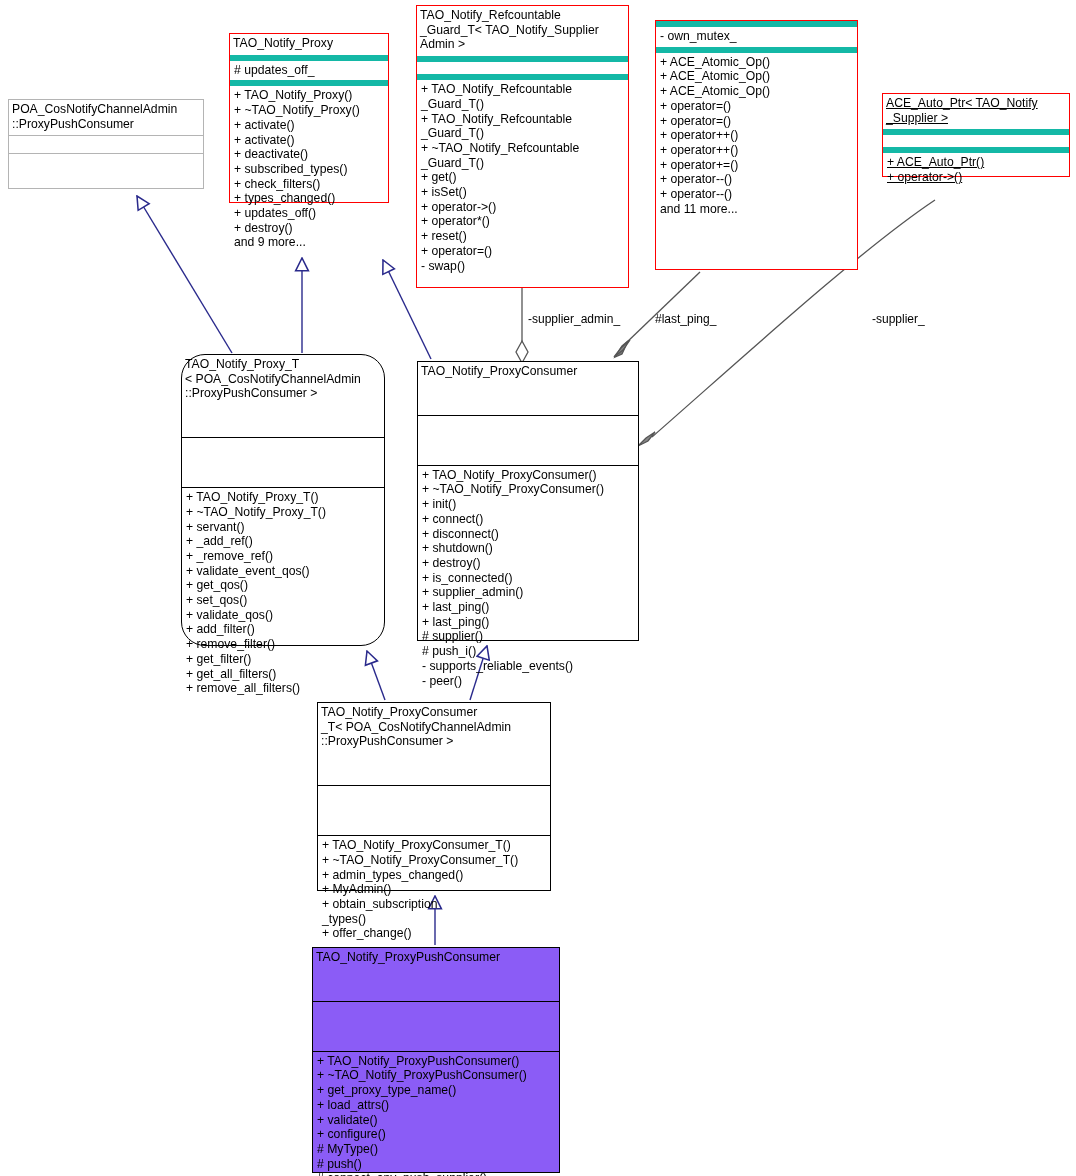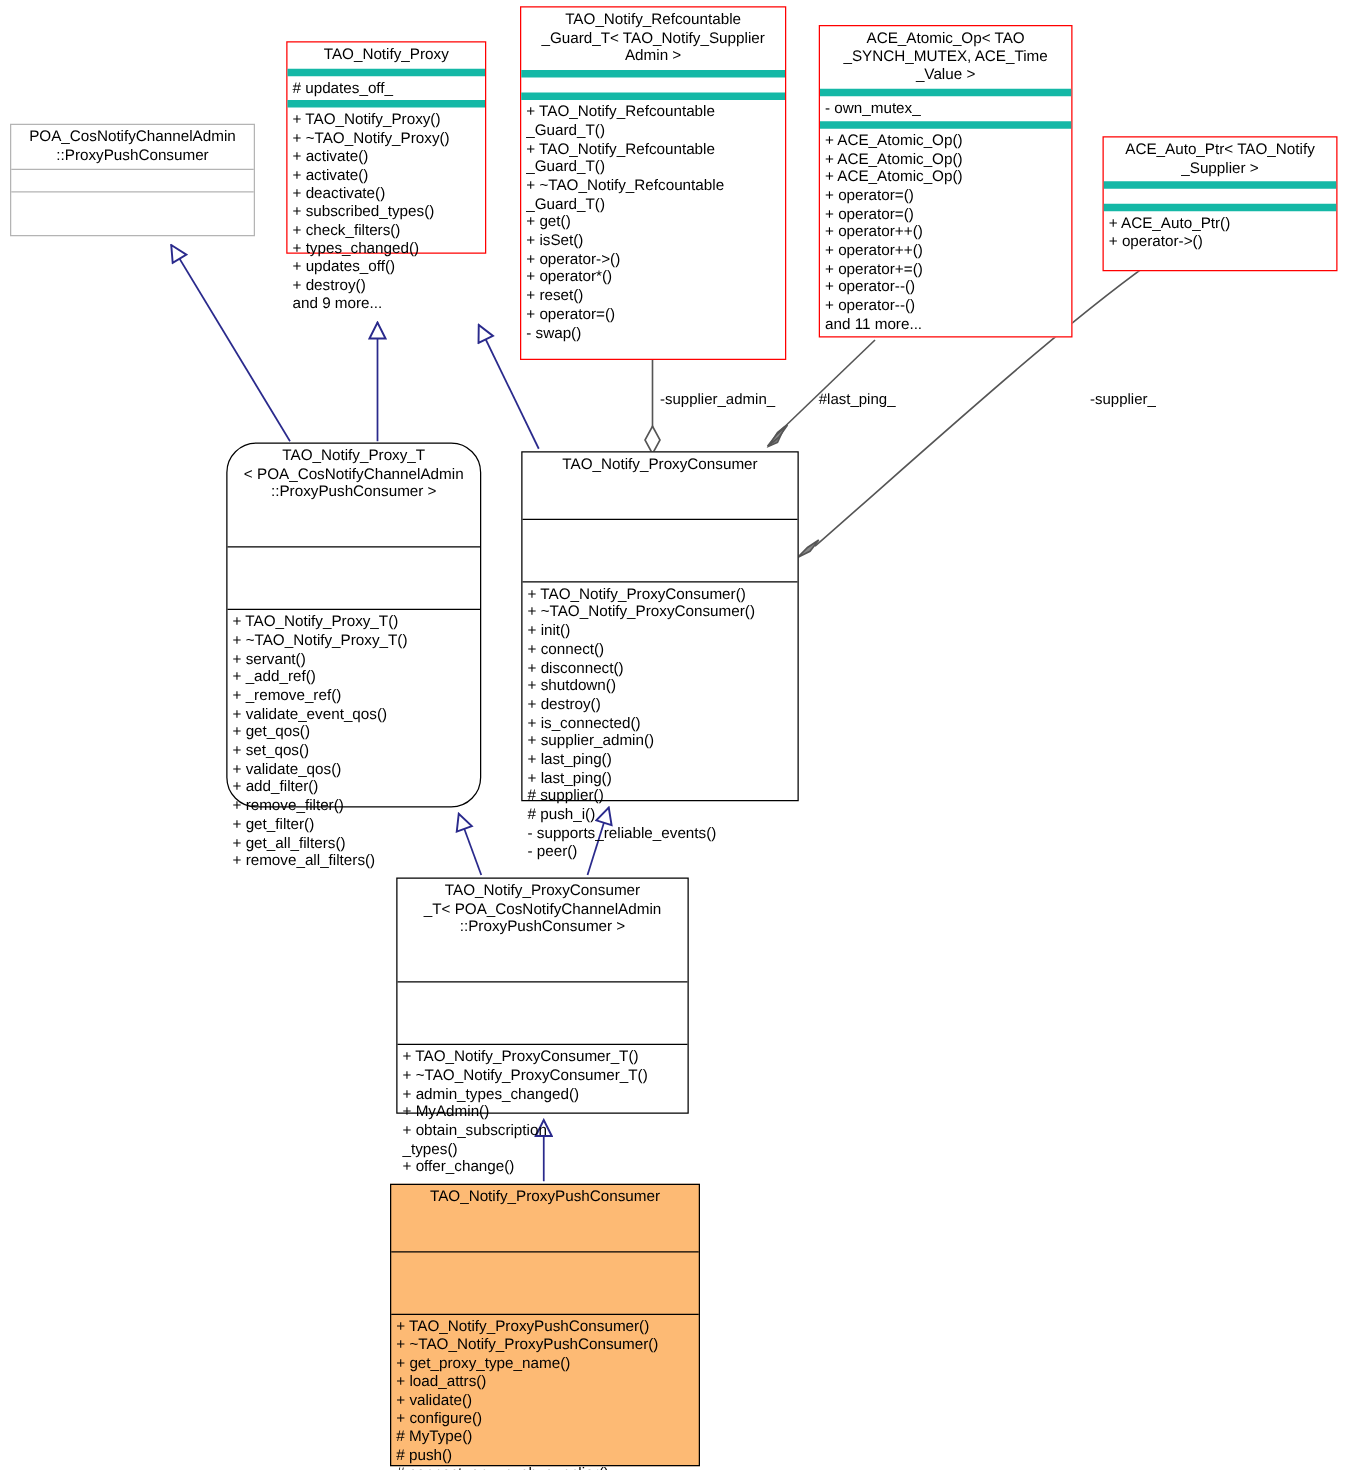--- a/index.html
+++ b/index.html
@@ -26,28 +26,28 @@
     box-sizing: border-box;
     background: #ffffff;
     border: 1px solid #000000;
     font-size: 12.2px;
     line-height: 14.7px;
     color: #000000;
     z-index: 5;
   }
   .uml-box.red   { border-color: #ff0000; }
   .uml-box.gray  { border-color: #b4b4b4; }
-  .uml-box.shade { background: #fdba74; border-color: #000000; }
+  .uml-box.shade { background: #8b5cf6; border-color: #000000; }
 
   .sect {
     box-sizing: border-box;
     padding: 2px 4px 3px 4px;
   }
   .sect.title {
-    text-align: center;
+    text-align: left;
     padding: 2px 3px 4px 3px;
   }
   .sect.div-red  { border-top: 6px solid #14b8a6; }
   .sect.div-blk  { border-top: 1px solid #000000; margin-top: 32px; }
   .sect.div-gry  { border-top: 1px solid #b4b4b4; }
   .sect.attrs, .sect.ops { text-align: left; }
   .row { white-space: pre; }
   .sect.empty-sect { height: 18px; }
 
   .edge-label {
@@ -160,44 +160,39 @@
       <div class="row">+ isSet()</div>
       <div class="row">+ operator-&gt;()</div>
       <div class="row">+ operator*()</div>
       <div class="row">+ reset()</div>
       <div class="row">+ operator=()</div>
       <div class="row">- swap()</div>
     </div>
   </div>
 
   <div class="uml-box red" style="left:655px; top:20px; width:203px; height:250px;">
-    <div class="sect title">
-      <div class="row">ACE_Atomic_Op&lt; TAO</div>
-      <div class="row">_SYNCH_MUTEX, ACE_Time</div>
-      <div class="row">_Value &gt;</div>
-    </div>
     <div class="sect attrs div-red">
       <div class="row">- own_mutex_</div>
     </div>
     <div class="sect ops div-red">
       <div class="row">+ ACE_Atomic_Op()</div>
       <div class="row">+ ACE_Atomic_Op()</div>
       <div class="row">+ ACE_Atomic_Op()</div>
       <div class="row">+ operator=()</div>
       <div class="row">+ operator=()</div>
       <div class="row">+ operator++()</div>
       <div class="row">+ operator++()</div>
       <div class="row">+ operator+=()</div>
       <div class="row">+ operator--()</div>
       <div class="row">+ operator--()</div>
       <div class="row">and 11 more...</div>
     </div>
   </div>
 
-  <div class="uml-box red" style="left:882px; top:109px; width:188px; height:108px;">
+  <div class="uml-box red" style="left:882px; top:93px; width:188px; height:84px;text-decoration:underline;">
     <div class="sect title">
       <div class="row">ACE_Auto_Ptr&lt; TAO_Notify</div>
       <div class="row">_Supplier &gt;</div>
     </div>
     <div class="sect attrs div-red empty-sect"></div>
     <div class="sect ops div-red">
       <div class="row">+ ACE_Auto_Ptr()</div>
       <div class="row">+ operator-&gt;()</div>
     </div>
   </div>

